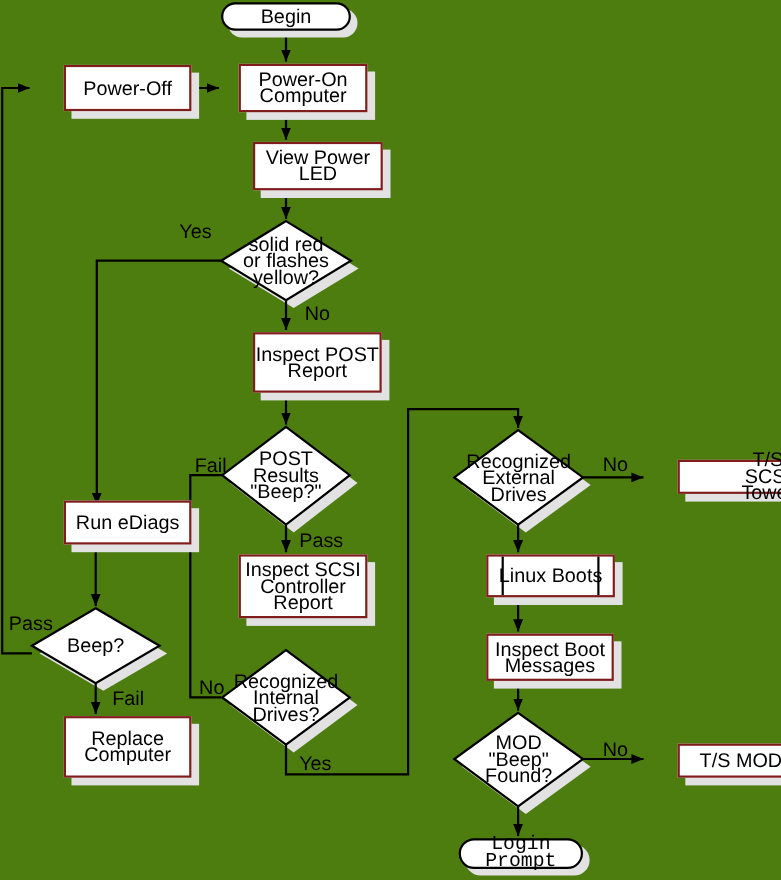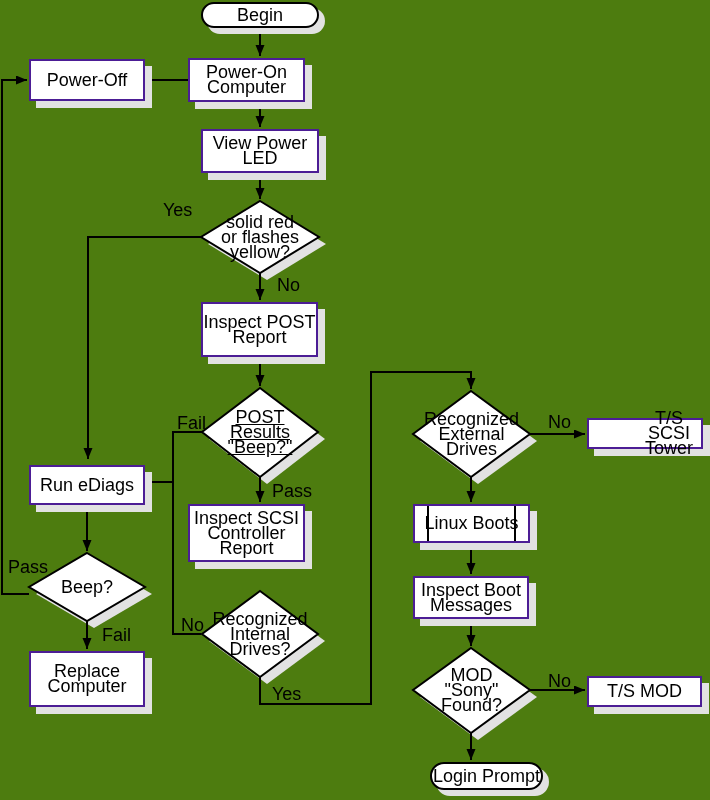--- a/index.html
+++ b/index.html
@@ -20,22 +20,23 @@
     display: flex;
     align-items: center;
     justify-content: center;
     text-align: center;
     white-space: pre-line;
     line-height: 15px;
     box-sizing: border-box;
   }
   .box {
     background: #ffffff;
-    border: 2px solid #4c1d95;
+    border: 2px solid #7f1d1d;
     box-shadow: 7px 7px 0 0 #e2e2e2;
+    margin-left: 29px;
   }
   .pill {
     background: #ffffff;
     border: 2px solid #000;
     border-radius: 14px;
     box-shadow: 6px 6px 0 0 #e2e2e2;
   }
   .predef-bar {
     position: absolute;
     top: 0;
@@ -110,59 +111,59 @@
       <polygon points="260,201 319,237 260,273 201,237"></polygon>
       <polygon points="260,388 318,432 260,477 202,432"></polygon>
       <polygon points="260,591 318,634 260,677 202,634"></polygon>
       <polygon points="87,553 145,587 87,621 29,587"></polygon>
       <polygon points="471,391 530,434 471,477 413,434"></polygon>
       <polygon points="471,648 530,690 471,733 413,690"></polygon>
     </g>
   </svg>
 
   <div class="node pill" style="left:201px; top:2px; width:118px; height:26px;">Begin</div>
-  <div class="node pill" style="left:430px; top:762px; width:113px; height:28px;">Login Prompt</div>
+  <div class="node pill" style="left:417px; top:762px; width:113px; height:28px;font-family:Liberation Mono, monospace;">Login Prompt</div>
 
   <div class="node box" style="left:29px; top:59px; width:116px; height:42px;">Power-Off</div>
   <div class="node box" style="left:188px; top:58px; width:117px; height:44px;">Power-On
 Computer</div>
   <div class="node box" style="left:201px; top:129px; width:118px; height:44px;">View Power LED</div>
   <div class="node box" style="left:201px; top:302px; width:117px; height:55px;">Inspect POST
 Report</div>
   <div class="node box" style="left:188px; top:504px; width:117px; height:58px;">Inspect SCSI
 Controller Report</div>
-  <div class="node box" style="left:29px; top:465px; width:116px; height:40px;">Run eDiags</div>
+  <div class="node box" style="left:29px; top:455px; width:116px; height:40px;">Run eDiags</div>
   <div class="node box" style="left:29px; top:651px; width:116px; height:56px;">Replace
 Computer</div>
   <div class="node box" style="left:587px; top:418px; width:116px; height:31px;padding-left:48px;">T/S SCSI Tower</div>
   <div class="node box" style="left:413px; top:576px; width:116px; height:43px;">Inspect Boot
 Messages</div>
   <div class="node box" style="left:587px; top:676px; width:115px; height:31px;">T/S MOD</div>
 
   <div class="node box" style="left:413px; top:504px; width:117px; height:39px;">
     <div class="predef-bar" style="left:12px;"></div>
     <span>Linux Boots</span>
     <div class="predef-bar" style="right:12px;"></div>
   </div>
 
   <div class="diamond-label" style="left:201px; top:201px; width:118px; height:72px;">solid red
 or flashes
 yellow?</div>
-  <div class="diamond-label" style="left:202px; top:388px; width:116px; height:89px;text-decoration:underline;">POST
+  <div class="diamond-label" style="left:202px; top:388px; width:116px; height:89px;">POST
 Results
 "Beep?"</div>
   <div class="diamond-label" style="left:202px; top:591px; width:116px; height:86px;">Recognized
 Internal
 Drives?</div>
   <div class="diamond-label" style="left:29px; top:553px; width:116px; height:68px;">Beep?</div>
   <div class="diamond-label" style="left:413px; top:391px; width:117px; height:86px;">Recognized
 External
 Drives</div>
   <div class="diamond-label" style="left:413px; top:648px; width:117px; height:85px;">MOD
-"Sony"
+"Beep"
 Found?</div>
 
   <span class="edge-label" style="left:163px; top:200px;">Yes</span>
   <span class="edge-label" style="left:277px; top:275px;">No</span>
   <span class="edge-label" style="left:177px; top:413px;">Fail</span>
   <span class="edge-label" style="left:272px; top:481px;">Pass</span>
   <span class="edge-label" style="left:181px; top:615px;">No</span>
   <span class="edge-label" style="left:272px; top:684px;">Yes</span>
   <span class="edge-label" style="left:548px; top:412px;">No</span>
   <span class="edge-label" style="left:548px; top:671px;">No</span>

